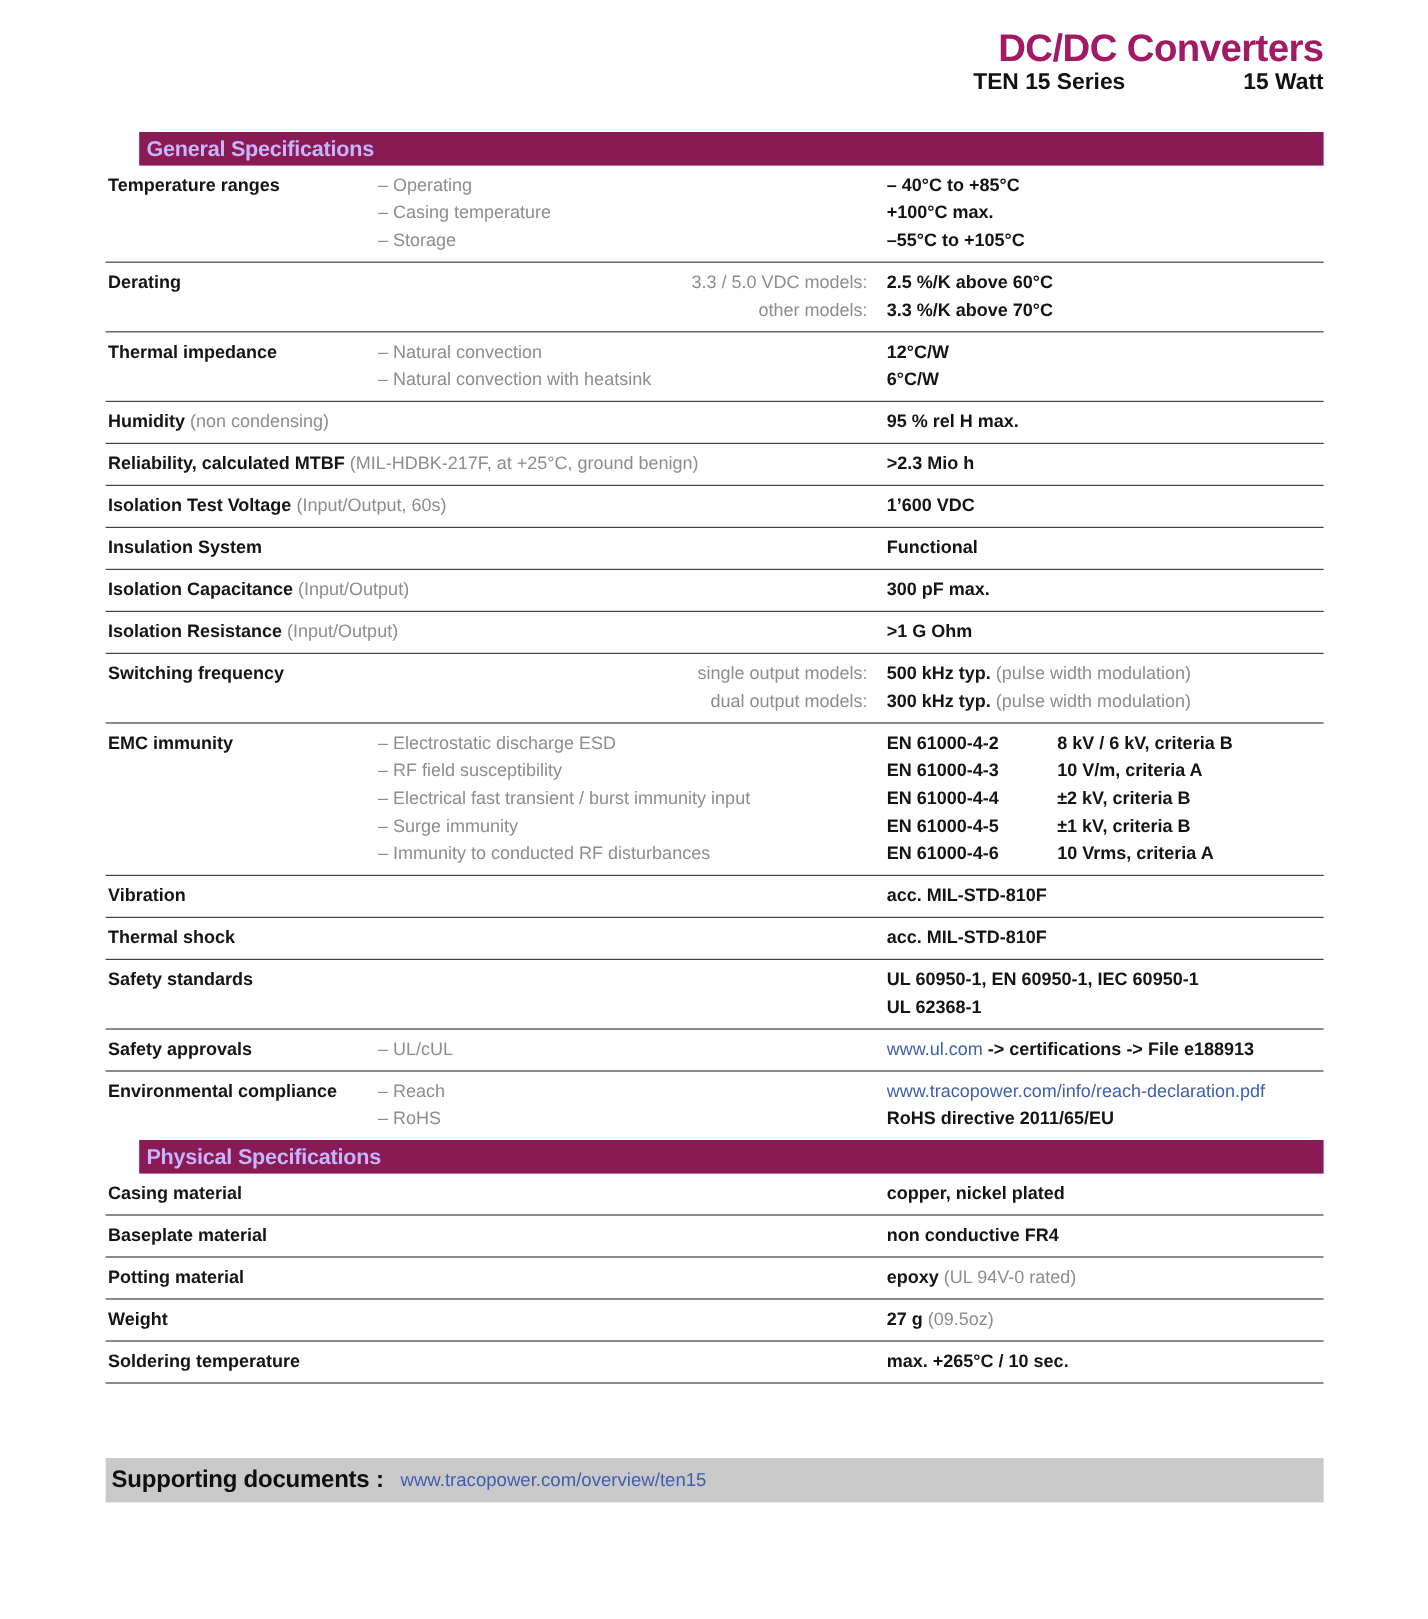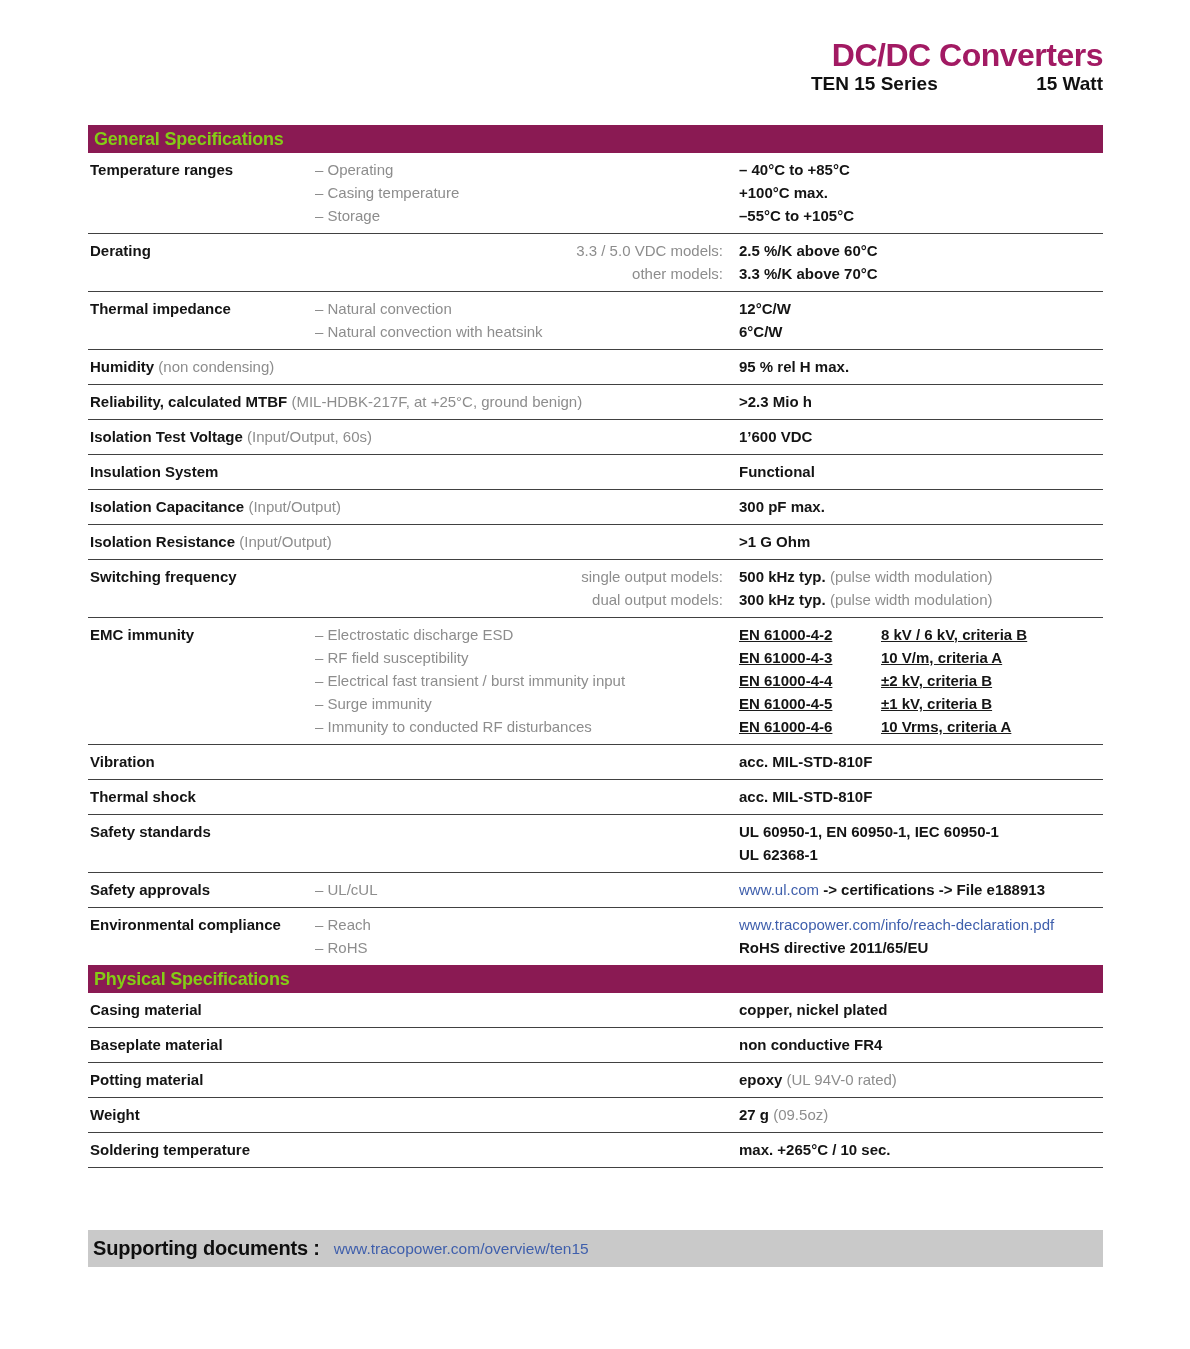--- a/index.html
+++ b/index.html
@@ -16,37 +16,37 @@
   body{
     width:1190px;height:1349px;
     font-family:"Liberation Sans",sans-serif;
     color:var(--ink);
     position:relative;
     overflow:hidden;
   }
   .content{position:absolute;left:88px;top:0;width:1015px;}
 
   
-  .doc-header{margin-top:38px;text-align:right;}
+  .doc-header{margin-top:23px;text-align:right;}
   .doc-title{
     font-size:32px;font-weight:700;color:var(--accent-title);
     letter-spacing:-0.5px;line-height:34px;
   }
   .doc-sub{
     display:flex;justify-content:space-between;
     width:292px;margin-left:auto;margin-top:1px;
     font-size:19px;font-weight:700;color:#111;
   }
 
   
   .section-bar{
-    background:var(--accent-bar);color:#84cc16;
+    background:var(--accent-bar);color:#c4b5fd;
     font-size:18px;font-weight:700;
     height:28px;line-height:28px;
-    padding-left:6px;letter-spacing:-0.2px;
+    padding-left:6px;letter-spacing:-0.2px;margin-left:28px;
   }
   .section-bar.general{margin-top:30px;}
 
   
   .row{
     display:grid;
     grid-template-columns:225px 424px 1fr;
     border-bottom:1px solid var(--rule);
     padding:5px 0 6px 2px;
     font-size:15px;
@@ -54,21 +54,21 @@
   }
   .row.no-rule{border-bottom:none;}
   .c1{font-weight:700;color:#141414;line-height:23px;}
   .c1 .note{font-weight:400;color:var(--muted);}
   .c1.wide{grid-column:1 / 3;}
   .c2{color:var(--muted);line-height:23px;}
   .c2.right{text-align:right;padding-right:16px;}
   .c3{line-height:23px;}
   .val{font-weight:700;color:#141414;}
   .val .note{font-weight:400;color:var(--muted);}
-  .emc-line{display:grid;grid-template-columns:142px 1fr;text-decoration:underline;}
+  .emc-line{display:grid;grid-template-columns:142px 1fr;}
   a.link{color:var(--link);text-decoration:none;font-weight:400;cursor:pointer;}
 
   
   .support-bar{
     margin-top:62px;
     background:var(--bar-gray);
     height:37px;
     display:flex;align-items:center;
     padding-left:5px;
   }

